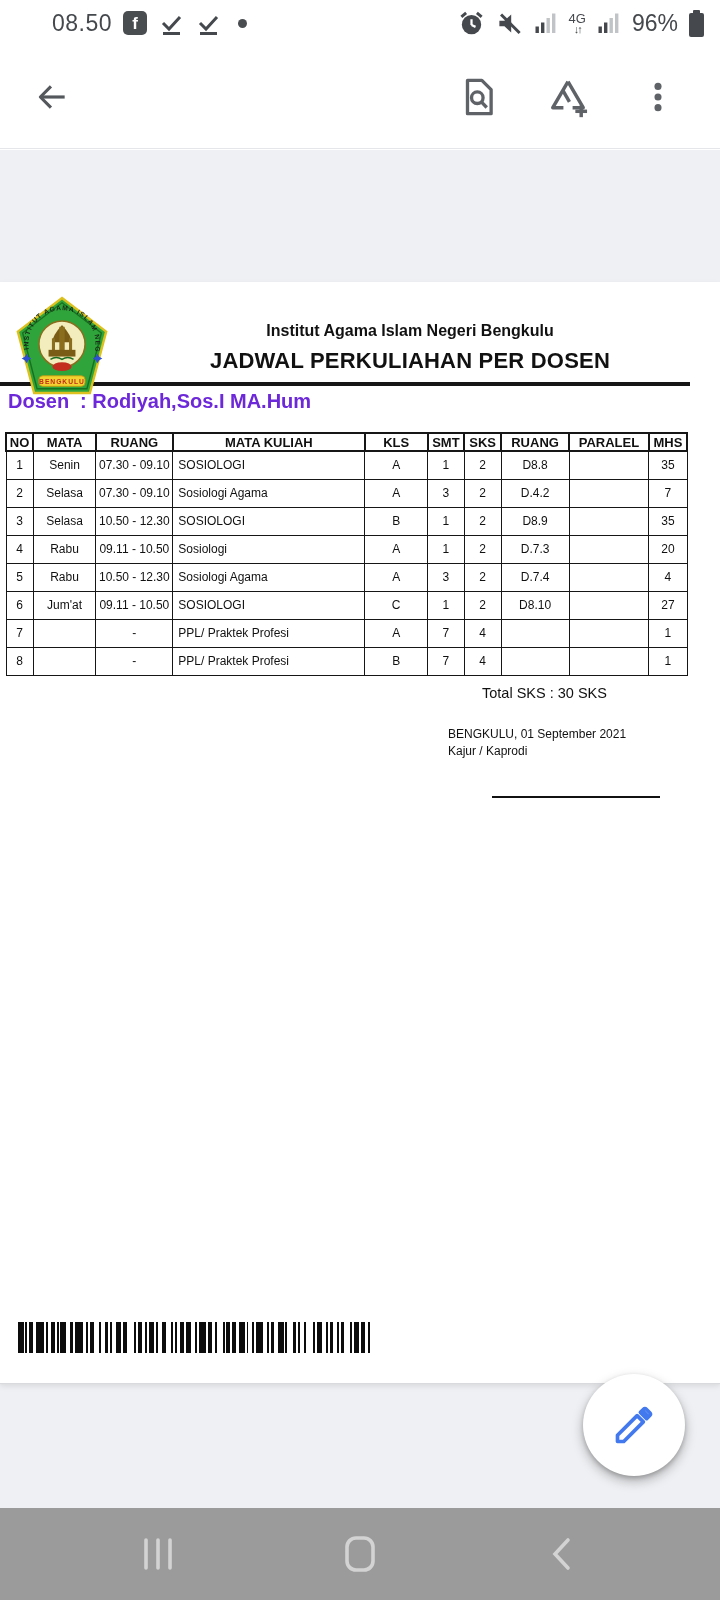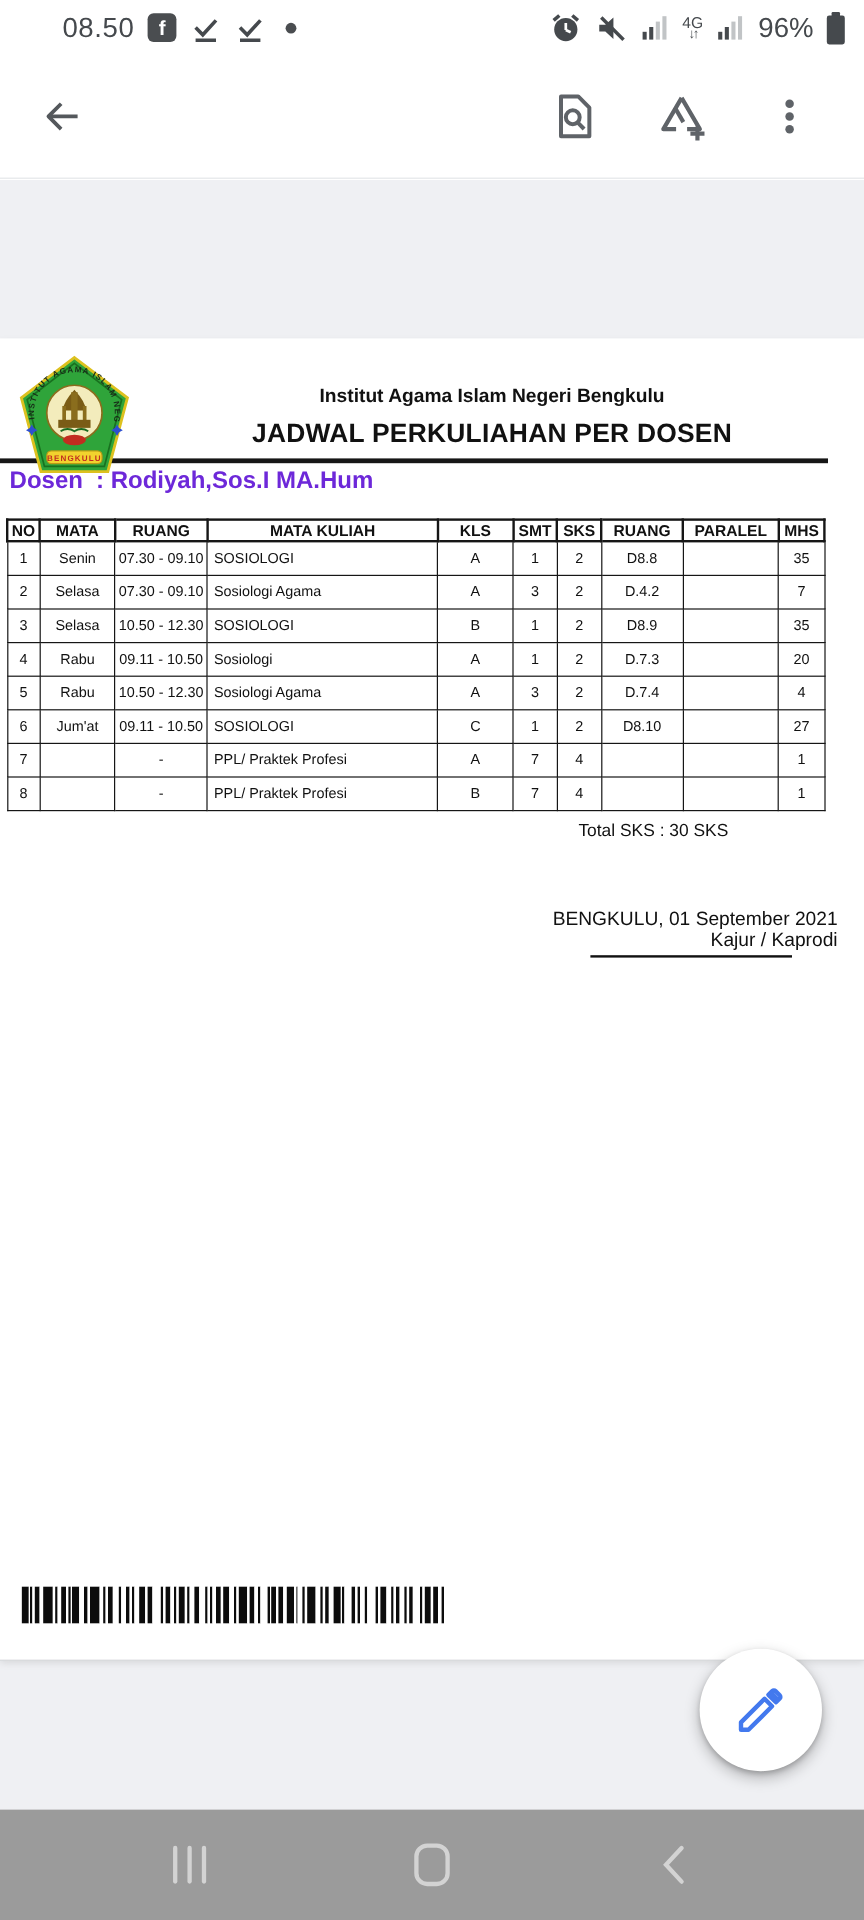--- a/index.html
+++ b/index.html
@@ -48,22 +48,22 @@
   .dosen-block .lbl{display:inline-block;width:72px;}
 
   
   .sched-table{position:absolute;left:5px;top:150px;width:683px;border-collapse:collapse;
                table-layout:fixed;color:#111;}
   .sched-table th{border:2px solid #161616;font-size:13px;font-weight:bold;height:18px;padding:0;}
   .sched-table td{border:1.5px solid #161616;font-size:12px;height:28px;padding:0 2px;text-align:center;}
   .sched-table td.left{text-align:left;padding-left:5px;}
 
   .total-sks{position:absolute;left:482px;top:403px;font-size:14.5px;color:#111;}
-  .place-date{position:absolute;left:448px;top:444px;width:250px;text-align:right;
-              font-size:16px;color:#111;line-height:17px;margin-top:32px;}
+  .place-date{position:absolute;left:448px;top:444px;width:250px;text-align:left;
+              font-size:12px;color:#111;line-height:17px;}
   .sign-line{position:absolute;left:492px;top:514px;width:168px;border-bottom:2px solid #111;}
 
   .barcode{position:absolute;left:18px;top:1040px;width:354px;height:31px;display:flex;overflow:hidden;}
   .barcode span{height:100%;}
   .barcode .bar{background:#0c0c0c;}
   .barcode .space{background:#fff;}
 
   
   .fab{position:absolute;left:583px;top:1374px;width:102px;height:102px;border-radius:50%;
        background:#fff;box-shadow:0 5px 12px rgba(0,0,0,.28),0 2px 4px rgba(0,0,0,.18);

